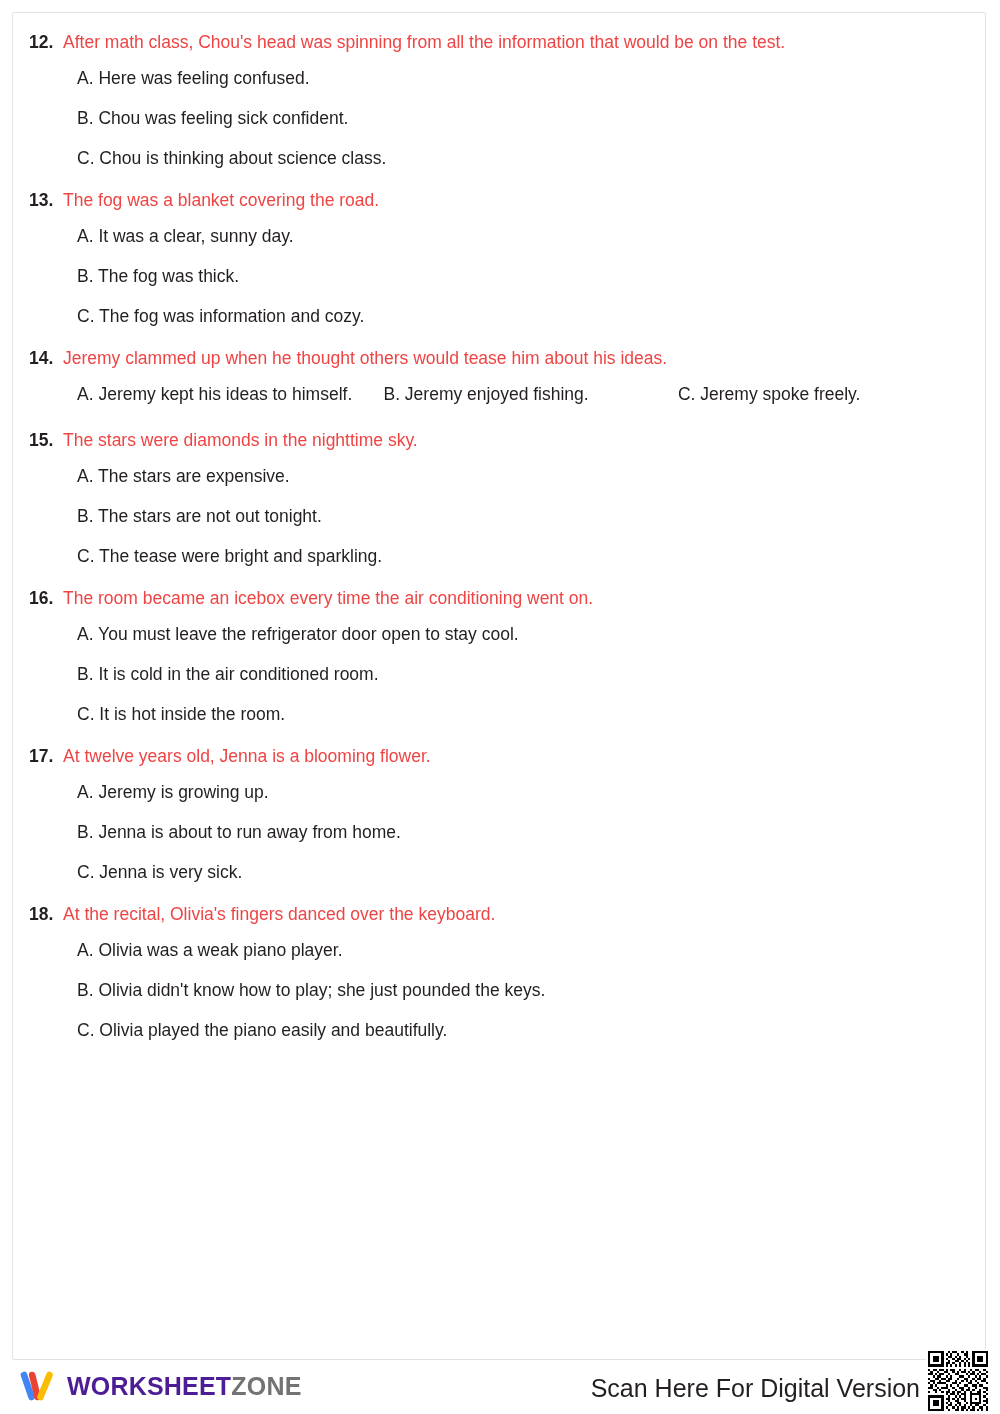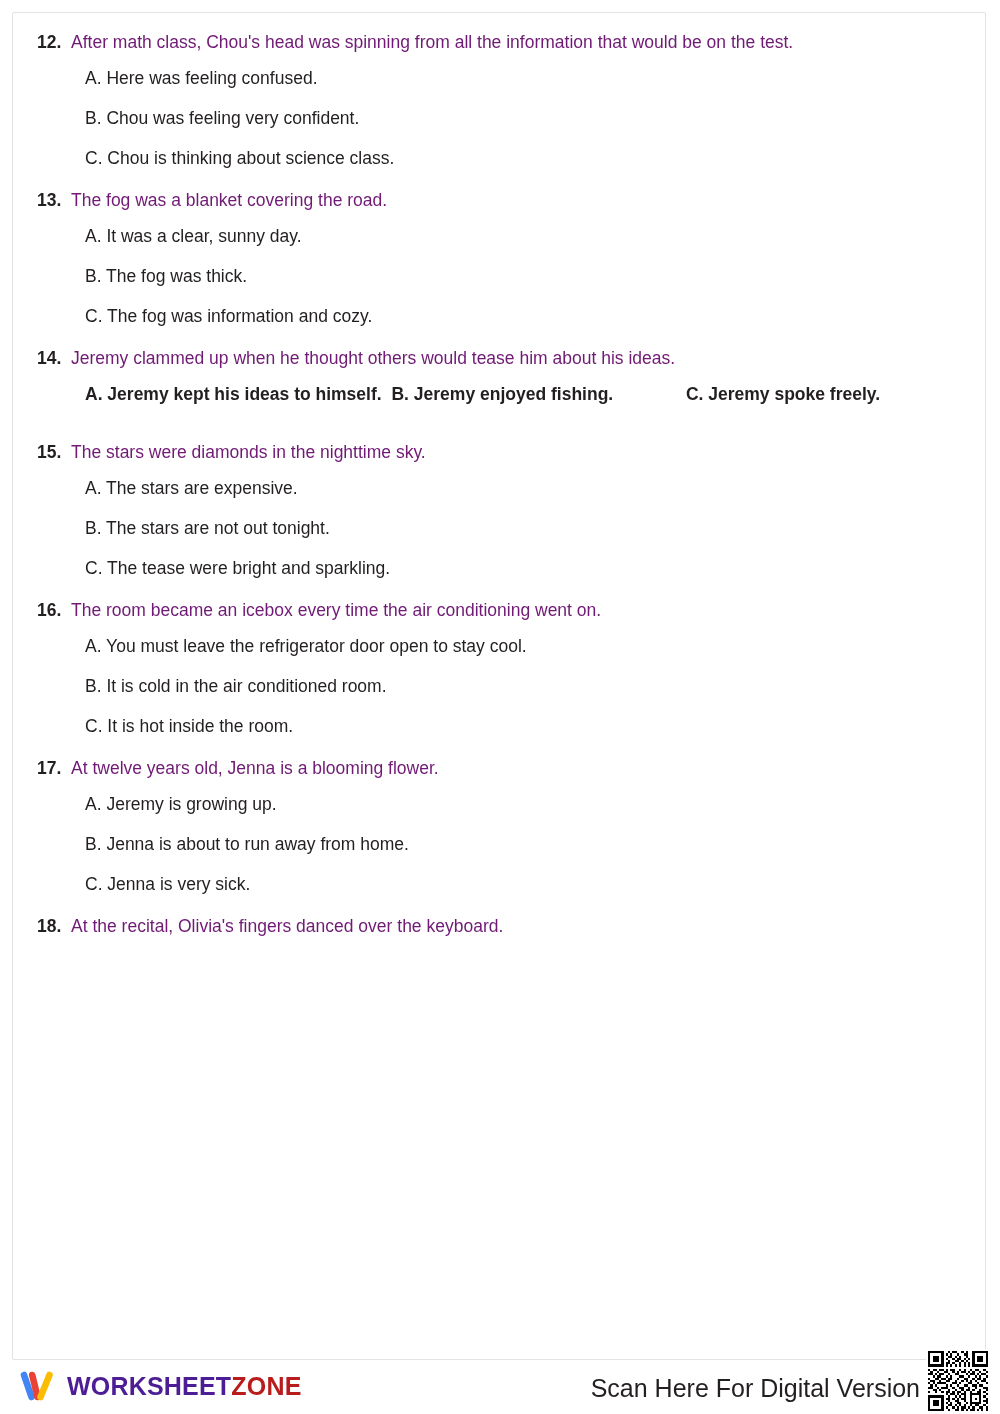--- a/index.html
+++ b/index.html
@@ -24,21 +24,21 @@
     width: 974px;
     height: 1348px;
     box-sizing: border-box;
     background: #ffffff;
     border: 1px solid #e3e3e3;
     border-radius: 2px;
   }
 
   .questions {
     position: absolute;
-    left: 8px;
+    left: 0;
     top: 0;
     right: 0;
     padding: 16px 22px 0 16px;
     box-sizing: border-box;
   }
 
   
   .question {
     margin-bottom: 16px;
   }
@@ -52,44 +52,43 @@
     width: 34px;
     font-weight: 700;
     font-size: 17.5px;
     line-height: 26px;
     color: #231f20;
   }
   .q-text {
     flex: 1 1 auto;
     font-size: 17.5px;
     line-height: 26px;
-    color: #701a75;
+    color: #ef4444;
   }
 
   .q-options {
     padding-left: 48px;
   }
   .q-option {
     font-size: 17.5px;
     line-height: 26px;
     color: #231f20;
     margin-bottom: 14px;
   }
   .q-option:last-child { margin-bottom: 0; }
 
   
   .q-options.inline {
     display: block;
     white-space: nowrap;
   }
   .q-options.inline .q-option {
     display: inline-block;
-    margin-bottom: 16px;
+    margin-bottom: 4px;
     vertical-align: top;
-    font-weight: bold;
   }
   .q-options.inline .q-option.opt-a { width: 302px; }
   .q-options.inline .q-option.opt-b { width: 290px; }
   .q-options.inline .q-option.opt-c { width: auto; }
 
   
   .footer {
     position: absolute;
     left: 0;
     top: 1362px;
@@ -111,21 +110,21 @@
     display: block;
   }
   .brand-word {
     font-size: 25px;
     font-weight: 700;
     letter-spacing: 0.2px;
     line-height: 1;
     white-space: nowrap;
   }
   .brand-word .w-blue  { color: #4c1d95; }
-  .brand-word .w-amber { color: #b91c1c; }
+  .brand-word .w-amber { color: #737373; }
 
   .scan-area {
     position: absolute;
     right: 10px;
     top: 0;
     height: 52px;
     display: flex;
     align-items: center;
     gap: 6px;
     text-align: center;
@@ -150,21 +149,21 @@
 <div class="page-card">
   <div class="questions">
 
     <div class="question">
       <div class="q-stem">
         <span class="q-num">12.</span>
         <span class="q-text">After math class, Chou's head was spinning from all the information that would be on the test.</span>
       </div>
       <div class="q-options">
         <div class="q-option opt-a">A. Here was feeling confused.</div>
-        <div class="q-option opt-b">B. Chou was feeling very confident.</div>
+        <div class="q-option opt-b">B. Chou was feeling sick confident.</div>
         <div class="q-option opt-c">C. Chou is thinking about science class.</div>
       </div>
     </div>
 
     <div class="question">
       <div class="q-stem">
         <span class="q-num">13.</span>
         <span class="q-text">The fog was a blanket covering the road.</span>
       </div>
       <div class="q-options">
@@ -219,20 +218,25 @@
         <div class="q-option opt-a">A. Jeremy is growing up.</div>
         <div class="q-option opt-b">B. Jenna is about to run away from home.</div>
         <div class="q-option opt-c">C. Jenna is very sick.</div>
       </div>
     </div>
 
     <div class="question">
       <div class="q-stem">
         <span class="q-num">18.</span>
         <span class="q-text">At the recital, Olivia's fingers danced over the keyboard.</span>
+      </div>
+      <div class="q-options">
+        <div class="q-option opt-a">A. Olivia was a weak piano player.</div>
+        <div class="q-option opt-b">B. Olivia didn't know how to play; she just pounded the keys.</div>
+        <div class="q-option opt-c">C. Olivia played the piano easily and beautifully.</div>
       </div>
     </div>
 
   </div>
 </div>
 
 <div class="footer">
 
   <div class="brand">
     <svg class="brand-mark" viewBox="0 0 40 40">

